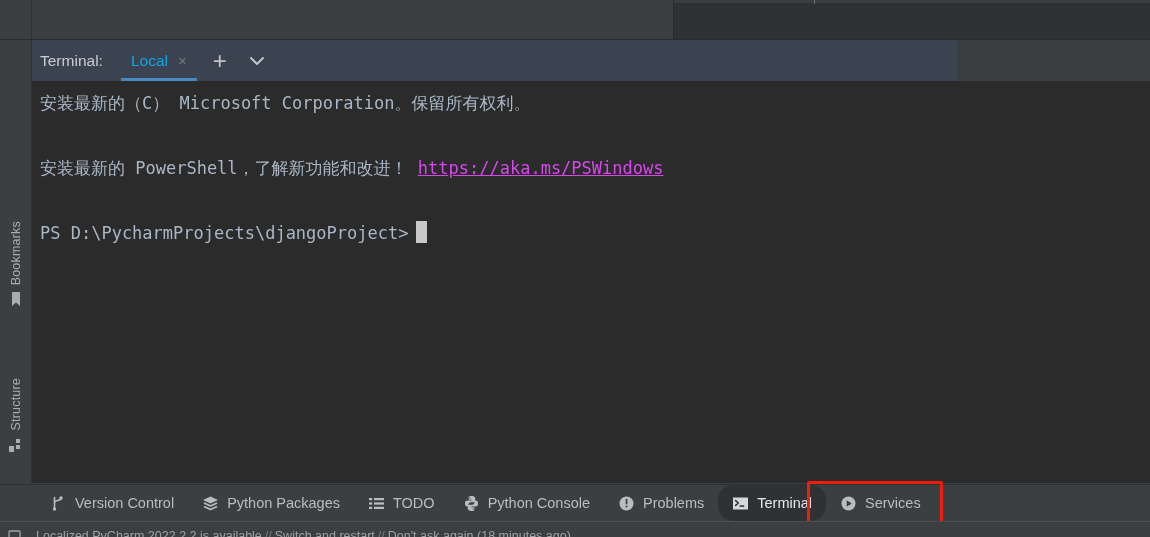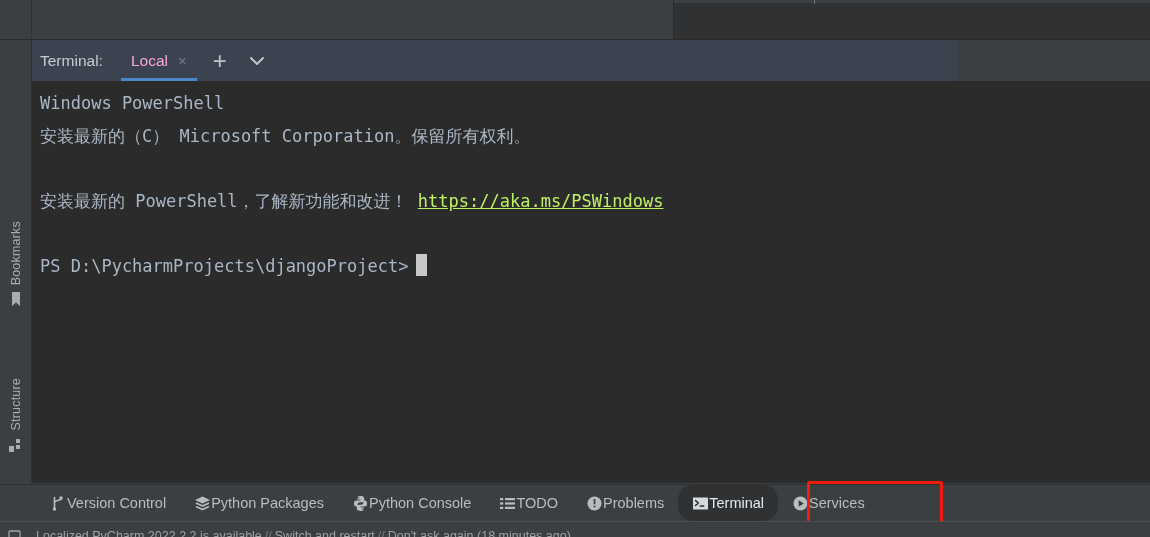--- a/index.html
+++ b/index.html
@@ -121,21 +121,21 @@
   .term-tab {
     position: relative;
     height: 41px;
     display: flex;
     align-items: center;
     padding: 0 10px;
     box-sizing: border-box;
   }
   .term-tab .tab-label {
     font-size: 15.5px;
-    color: #f9a8d4;
+    color: #0ea5e9;
     white-space: nowrap;
   }
   .term-tab .tab-close {
     font-size: 15px;
     color: #777c83;
     margin-left: 10px;
     line-height: 1;
   }
   .term-tab.active:after {
     content: "";
@@ -167,21 +167,21 @@
     padding: 6px 0 0 8px;
     font-family: "DejaVu Sans Mono", "Liberation Mono", monospace;
     font-size: 17px;
     line-height: 32.5px;
     color: #a9b7c6;
     overflow: hidden;
   }
   .term-line { white-space: pre; }
   .term-line.blank { color: transparent; }
   .term-link {
-    color: #bef264;
+    color: #d946ef;
     text-decoration: underline;
   }
   .cursor-block {
     display: inline-block;
     width: 11px;
     height: 22px;
     background: #c8c8c8;
     vertical-align: -4px;
     margin-left: 8px;
   }
@@ -194,21 +194,21 @@
     background: #3c3f41;
     border-top: 1px solid #2e3133;
     box-sizing: border-box;
     display: flex;
     align-items: center;
     padding-left: 36px;
   }
   .bbtn {
     display: flex;
     align-items: center;
-    gap: 0;
+    gap: 8px;
     height: 36px;
     padding: 0 14px;
     box-sizing: border-box;
     white-space: nowrap;
     position: relative;
   }
   .bbtn .blabel {
     font-size: 14.5px;
     color: #b9bdc1;
   }
@@ -313,21 +313,20 @@
 
       <span class="tab-chevron">
         <svg viewBox="0 0 20 20" width="20" height="20" aria-hidden="true">
           <path d="M4 7 L10 13 L16 7" fill="none" stroke="#c0c4c8" stroke-width="2" stroke-linecap="round" stroke-linejoin="round"></path>
         </svg>
       </span>
     </div>
   </div>
 
   <div class="term-body">
-    <div class="term-line">Windows PowerShell</div>
     <div class="term-line">安装最新的（C） Microsoft Corporation。保留所有权利。</div>
     <div class="term-line blank">&nbsp;</div>
     <div class="term-line"><span>安装最新的 PowerShell，了解新功能和改进！ </span><a class="term-link" href="#">https://aka.ms/PSWindows</a></div>
     <div class="term-line blank">&nbsp;</div>
     <div class="term-line"><span>PS D:\PycharmProjects\djangoProject&gt;</span><span class="cursor-block"></span></div>
   </div>
 
   <div class="bottom-bar">
 
     <div class="bbtn">
@@ -344,44 +343,44 @@
 
     <div class="bbtn">
       <span class="bicon">
         <svg viewBox="0 0 17 17" width="17" height="17" aria-hidden="true">
           <path d="M8.5 1.5 L16 5 L8.5 8.5 L1 5 z" fill="#b9bdc1"></path>
           <path d="M2 8 L8.5 11 L15 8" stroke="#b9bdc1" stroke-width="1.7" fill="none" stroke-linejoin="round"></path>
           <path d="M2 11.5 L8.5 14.5 L15 11.5" stroke="#b9bdc1" stroke-width="1.7" fill="none" stroke-linejoin="round"></path>
         </svg>
       </span>
       <span class="blabel">Python Packages</span>
-    </div>
-
-    <div class="bbtn">
-      <span class="bicon">
-        <svg viewBox="0 0 17 17" width="17" height="17" aria-hidden="true">
-          <path d="M8.5 1 C5.4 1 5.6 2.4 5.6 2.4 l0 2.4 l3 0 l0 .7 l-4.2 0 C2.6 5.5 2 6.6 2 8.5 c0 1.9 .6 3 2.4 3 l1.1 0 l0-1.8 c0-1.3 1.1-2.4 2.4-2.4 l2.5 0 c1 0 1.8-.8 1.8-1.8 l0-2.1 C12.2 2.3 11.6 1 8.5 1 z M6.9 2.3 a.62.62 0 1 1 0 1.25 a.62.62 0 0 1 0-1.25 z" fill="#b9bdc1"></path>
-          <path d="M8.5 16 c3.1 0 2.9-1.4 2.9-1.4 l0-2.4 l-3 0 l0-.7 l4.2 0 c1.8 0 2.4-1.1 2.4-3 c0-1.9-.6-3-2.4-3 l-1.1 0 l0 1.8 c0 1.3-1.1 2.4-2.4 2.4 l-2.5 0 c-1 0-1.8 .8-1.8 1.8 l0 2.1 C4.8 14.7 5.4 16 8.5 16 z M10.1 14.7 a.62.62 0 1 1 0-1.25 a.62.62 0 0 1 0 1.25 z" fill="#b9bdc1"></path>
-        </svg>
-      </span>
-      <span class="blabel">Python Console</span>
     </div>
 
     <div class="bbtn">
       <span class="bicon">
         <svg viewBox="0 0 17 17" width="17" height="17" aria-hidden="true">
           <rect x="1" y="3" width="3.2" height="2.2" fill="#b9bdc1"></rect>
           <rect x="1" y="7.4" width="3.2" height="2.2" fill="#b9bdc1"></rect>
           <rect x="1" y="11.8" width="3.2" height="2.2" fill="#b9bdc1"></rect>
           <rect x="6" y="3" width="10" height="2.2" fill="#b9bdc1"></rect>
           <rect x="6" y="7.4" width="10" height="2.2" fill="#b9bdc1"></rect>
           <rect x="6" y="11.8" width="10" height="2.2" fill="#b9bdc1"></rect>
         </svg>
       </span>
       <span class="blabel">TODO</span>
+    </div>
+
+    <div class="bbtn">
+      <span class="bicon">
+        <svg viewBox="0 0 17 17" width="17" height="17" aria-hidden="true">
+          <path d="M8.5 1 C5.4 1 5.6 2.4 5.6 2.4 l0 2.4 l3 0 l0 .7 l-4.2 0 C2.6 5.5 2 6.6 2 8.5 c0 1.9 .6 3 2.4 3 l1.1 0 l0-1.8 c0-1.3 1.1-2.4 2.4-2.4 l2.5 0 c1 0 1.8-.8 1.8-1.8 l0-2.1 C12.2 2.3 11.6 1 8.5 1 z M6.9 2.3 a.62.62 0 1 1 0 1.25 a.62.62 0 0 1 0-1.25 z" fill="#b9bdc1"></path>
+          <path d="M8.5 16 c3.1 0 2.9-1.4 2.9-1.4 l0-2.4 l-3 0 l0-.7 l4.2 0 c1.8 0 2.4-1.1 2.4-3 c0-1.9-.6-3-2.4-3 l-1.1 0 l0 1.8 c0 1.3-1.1 2.4-2.4 2.4 l-2.5 0 c-1 0-1.8 .8-1.8 1.8 l0 2.1 C4.8 14.7 5.4 16 8.5 16 z M10.1 14.7 a.62.62 0 1 1 0-1.25 a.62.62 0 0 1 0 1.25 z" fill="#b9bdc1"></path>
+        </svg>
+      </span>
+      <span class="blabel">Python Console</span>
     </div>
 
     <div class="bbtn">
       <span class="bicon">
         <svg viewBox="0 0 17 17" width="17" height="17" aria-hidden="true">
           <circle cx="8.5" cy="8.5" r="7" fill="#b9bdc1"></circle>
           <rect x="7.7" y="4" width="1.7" height="5.3" fill="#3c3f41"></rect>
           <rect x="7.7" y="10.6" width="1.7" height="1.8" fill="#3c3f41"></rect>
         </svg>
       </span>

